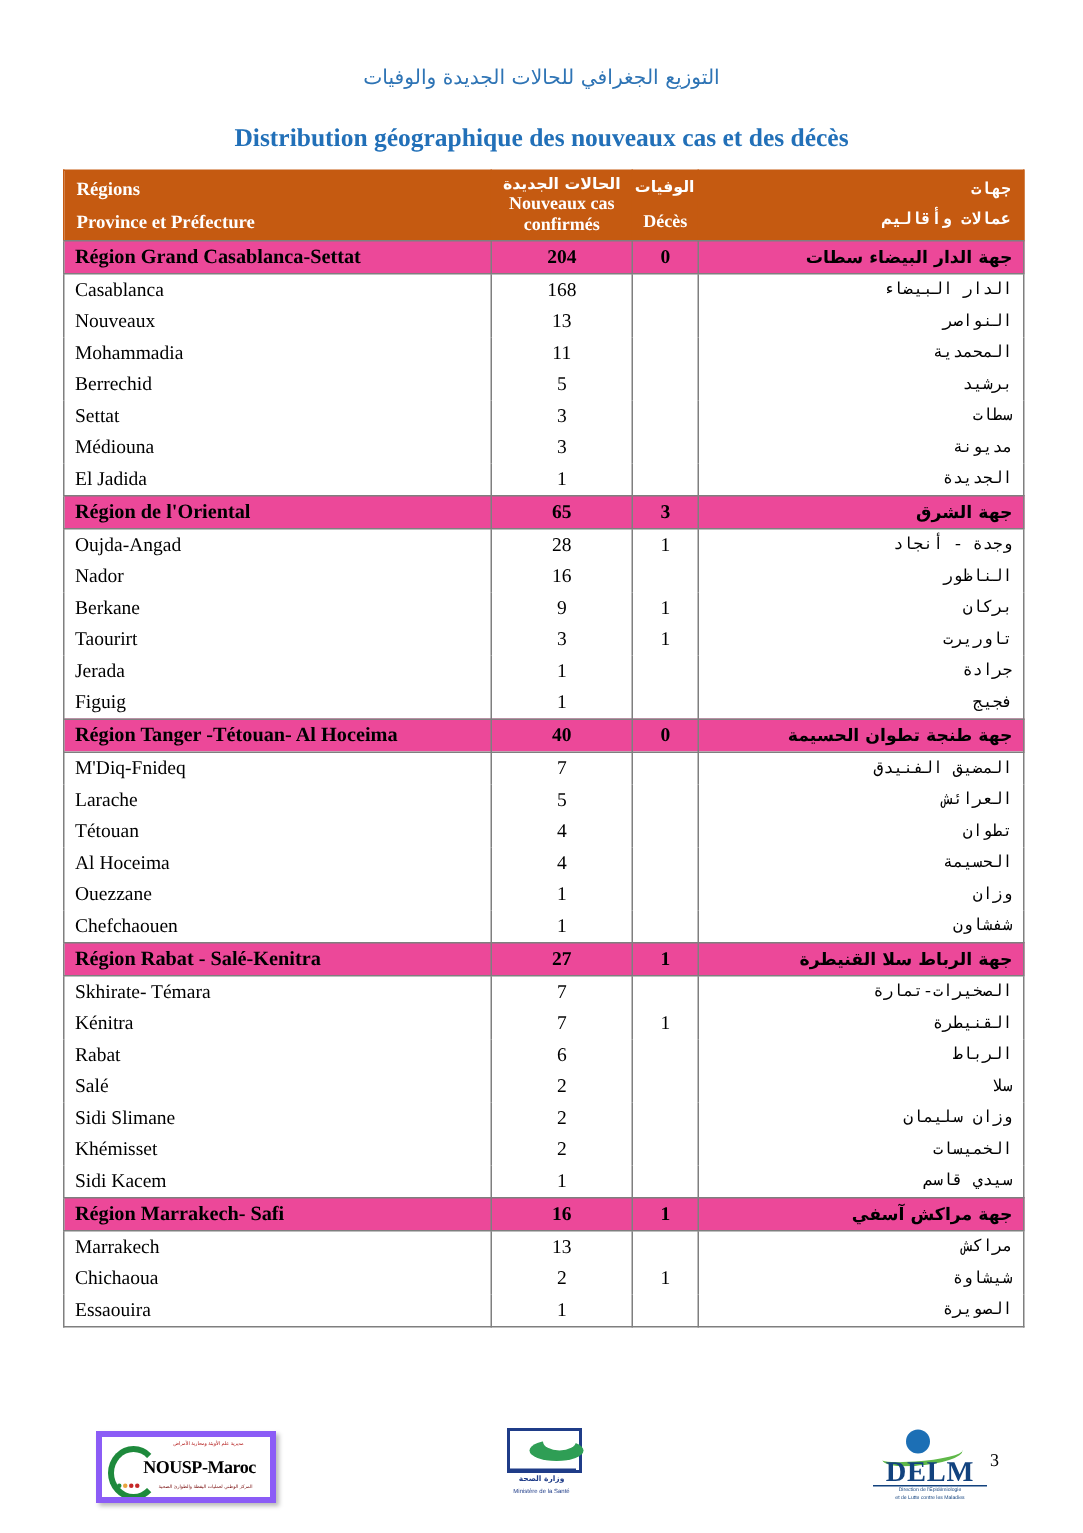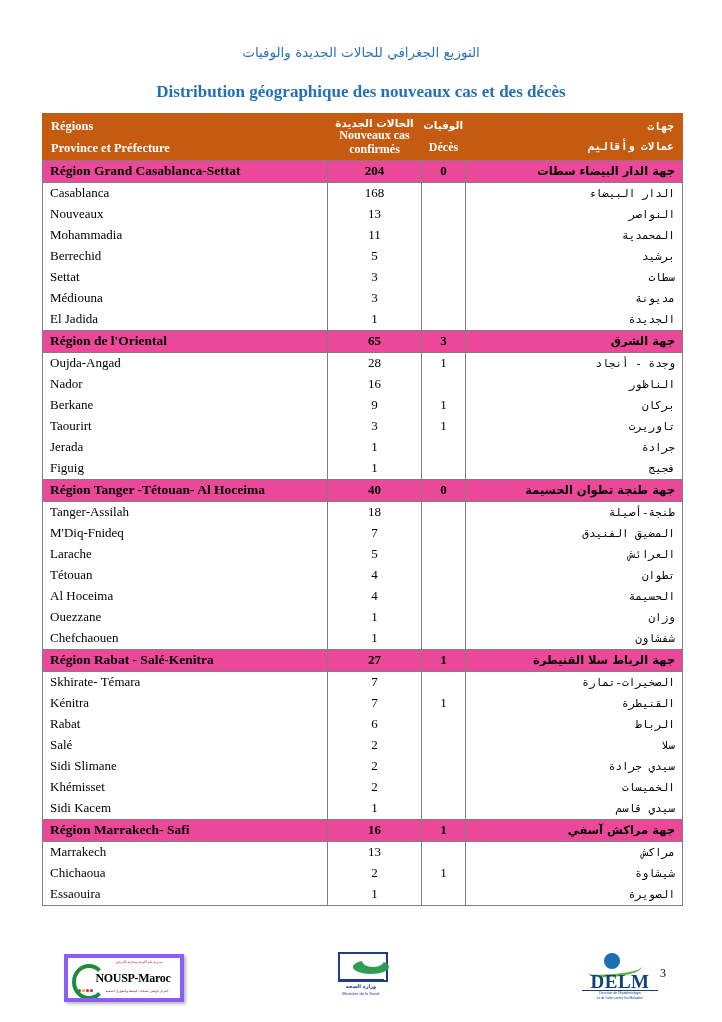--- a/index.html
+++ b/index.html
@@ -496,26 +496,20 @@
           <td class="cell-num"></td>
           <td class="cell-ar">فجيج</td>
         </tr>
         <tr class="region">
           <td class="cell-fr">Région Tanger -Tétouan- Al Hoceima</td>
           <td class="cell-num">40</td>
           <td class="cell-num">0</td>
           <td class="cell-ar">جهة طنجة تطوان الحسيمة</td>
         </tr>
         <tr class="prov">
-          <td class="cell-fr">Tanger-Assilah</td>
-          <td class="cell-num">18</td>
-          <td class="cell-num"></td>
-          <td class="cell-ar">طنجة-أصيلة</td>
-        </tr>
-        <tr class="prov">
           <td class="cell-fr">M'Diq-Fnideq</td>
           <td class="cell-num">7</td>
           <td class="cell-num"></td>
           <td class="cell-ar">المضيق الفنيدق</td>
         </tr>
         <tr class="prov">
           <td class="cell-fr">Larache</td>
           <td class="cell-num">5</td>
           <td class="cell-num"></td>
           <td class="cell-ar">العرائش</td>
@@ -571,21 +565,21 @@
         <tr class="prov">
           <td class="cell-fr">Salé</td>
           <td class="cell-num">2</td>
           <td class="cell-num"></td>
           <td class="cell-ar">سلا</td>
         </tr>
         <tr class="prov">
           <td class="cell-fr">Sidi Slimane</td>
           <td class="cell-num">2</td>
           <td class="cell-num"></td>
-          <td class="cell-ar">سيدي جرادة</td>
+          <td class="cell-ar">وزان سليمان</td>
         </tr>
         <tr class="prov">
           <td class="cell-fr">Khémisset</td>
           <td class="cell-num">2</td>
           <td class="cell-num"></td>
           <td class="cell-ar">الخميسات</td>
         </tr>
         <tr class="prov last">
           <td class="cell-fr">Sidi Kacem</td>
           <td class="cell-num">1</td>

